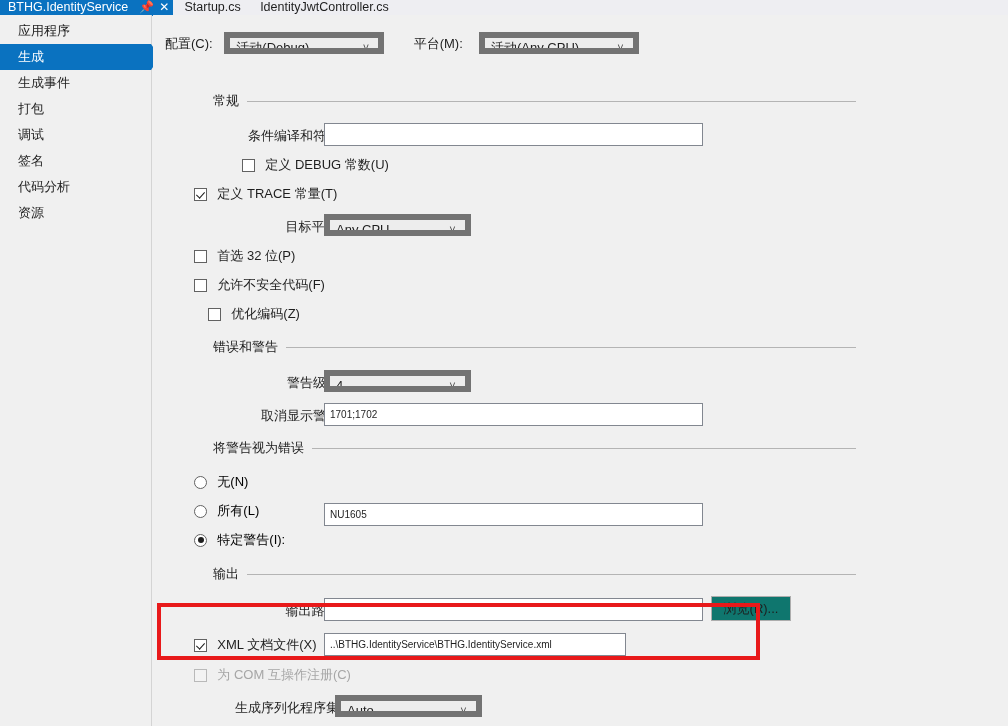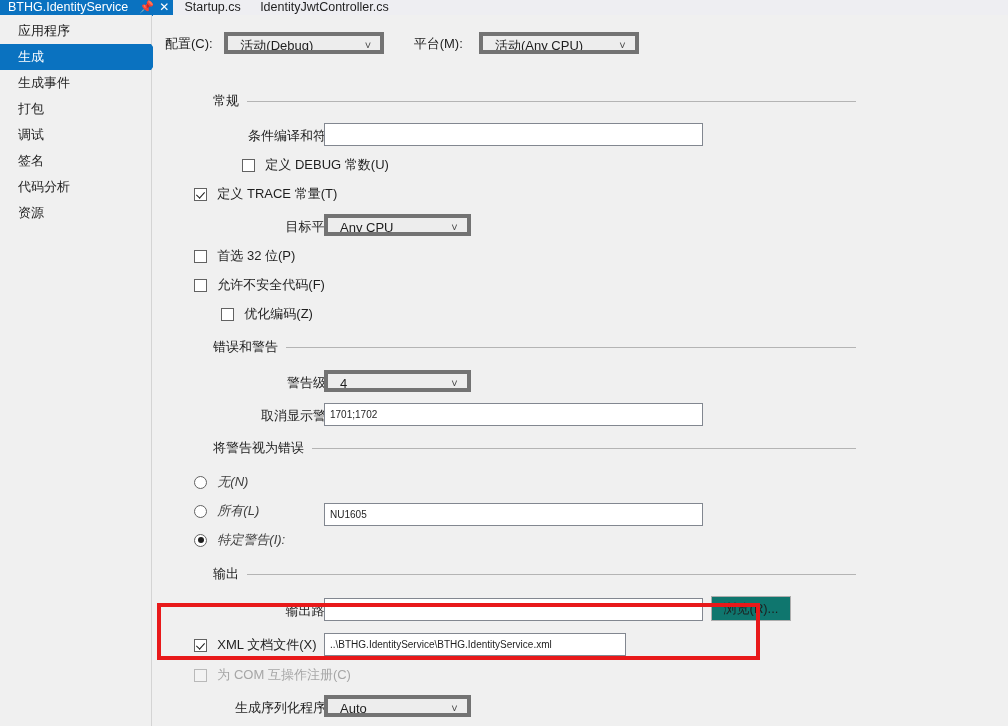--- a/index.html
+++ b/index.html
@@ -114,26 +114,26 @@
     line-height: 24px;
     vertical-align: top;
   }
 
   
   .combo {
     display: inline-block;
     position: relative;
     height: 22px;
     background: #ededed;
-    border: 4px solid #737373;
+    border: 6px solid #737373;
     box-sizing: border-box;
     vertical-align: top;
     font-size: 13px;
     line-height: 20px;
-    padding-left: 12px;
+    padding-left: 6px;
     color: #1e1e1e;
     white-space: nowrap;
     overflow: hidden;
   }
   .combo .arrow {
     position: absolute;
     right: 7px;
     top: 0;
     width: 11px;
     height: 20px;
@@ -266,22 +266,21 @@
     width: 6px;
     height: 6px;
     border-radius: 50%;
     background: #1e1e1e;
   }
   .rbrow .rb-label {
     display: inline-block;
     vertical-align: middle;
     font-size: 13px;
     line-height: 16px;
-    color: #404040;
-    font-style: italic;
+    color: #000000;
   }
 
   
   #annotation {
     position: absolute;
     border: 4px solid #e8191a;
     box-sizing: border-box;
     pointer-events: none;
     z-index: 50;
   }
@@ -376,21 +375,21 @@
   <div class="cbrow" style="left:41px; top:233px;">
     <span class="cbox"></span>
     <span class="cb-label">首选 32 位(P)</span>
   </div>
 
   <div class="cbrow" style="left:41px; top:262px;">
     <span class="cbox"></span>
     <span class="cb-label">允许不安全代码(F)</span>
   </div>
 
-  <div class="cbrow" style="left:44px; top:291px;padding-left:24px;">
+  <div class="cbrow" style="left:31px; top:291px;padding-left:24px;">
     <span class="cbox"></span>
     <span class="cb-label">优化编码(Z)</span>
   </div>
 
   <div class="section" style="left:12px; top:324px; width:643px;">
     <span class="sec-title">错误和警告</span>
     <div class="sec-rule"></div>
   </div>
 
   <div class="field-label" style="left:47px; top:360px; width:160px; text-align:right;">警告级别(A):</div>
@@ -447,20 +446,20 @@
   <div class="textbox" style="position:absolute; left:171px; top:618px; width:302px;">
     <span>..\BTHG.IdentityService\BTHG.IdentityService.xml</span>
   </div>
 
   <div class="cbrow disabled" style="left:41px; top:652px;">
     <span class="cbox"></span>
     <span class="cb-label">为 COM 互操作注册(C)</span>
   </div>
 
   <div class="field-label" style="left:10px; top:685px; width:197px; text-align:right;">生成序列化程序集(E):</div>
-  <div class="combo" style="position:absolute; left:171px; top:680px; width:147px;">
+  <div class="combo" style="position:absolute; left:182px; top:680px; width:147px;">
     <span>Auto</span>
     <span class="arrow">˅</span>
   </div>
 
 </div>
 
 <div id="annotation" style="left:157px; top:603px; width:603px; height:57px;"></div>
 
 </body></html>

